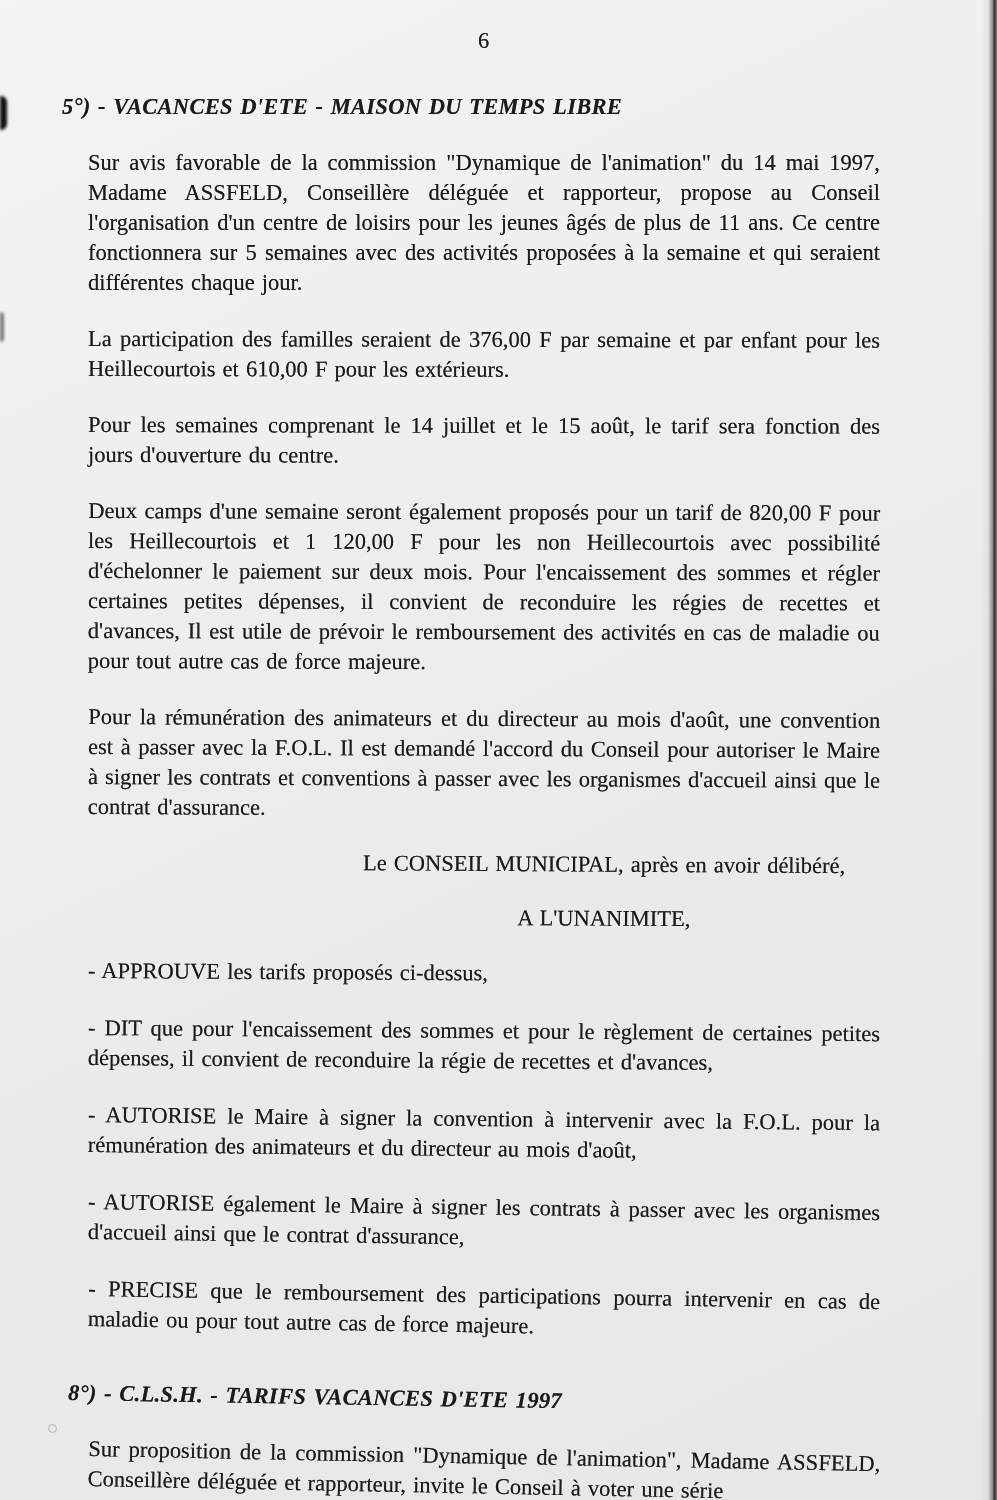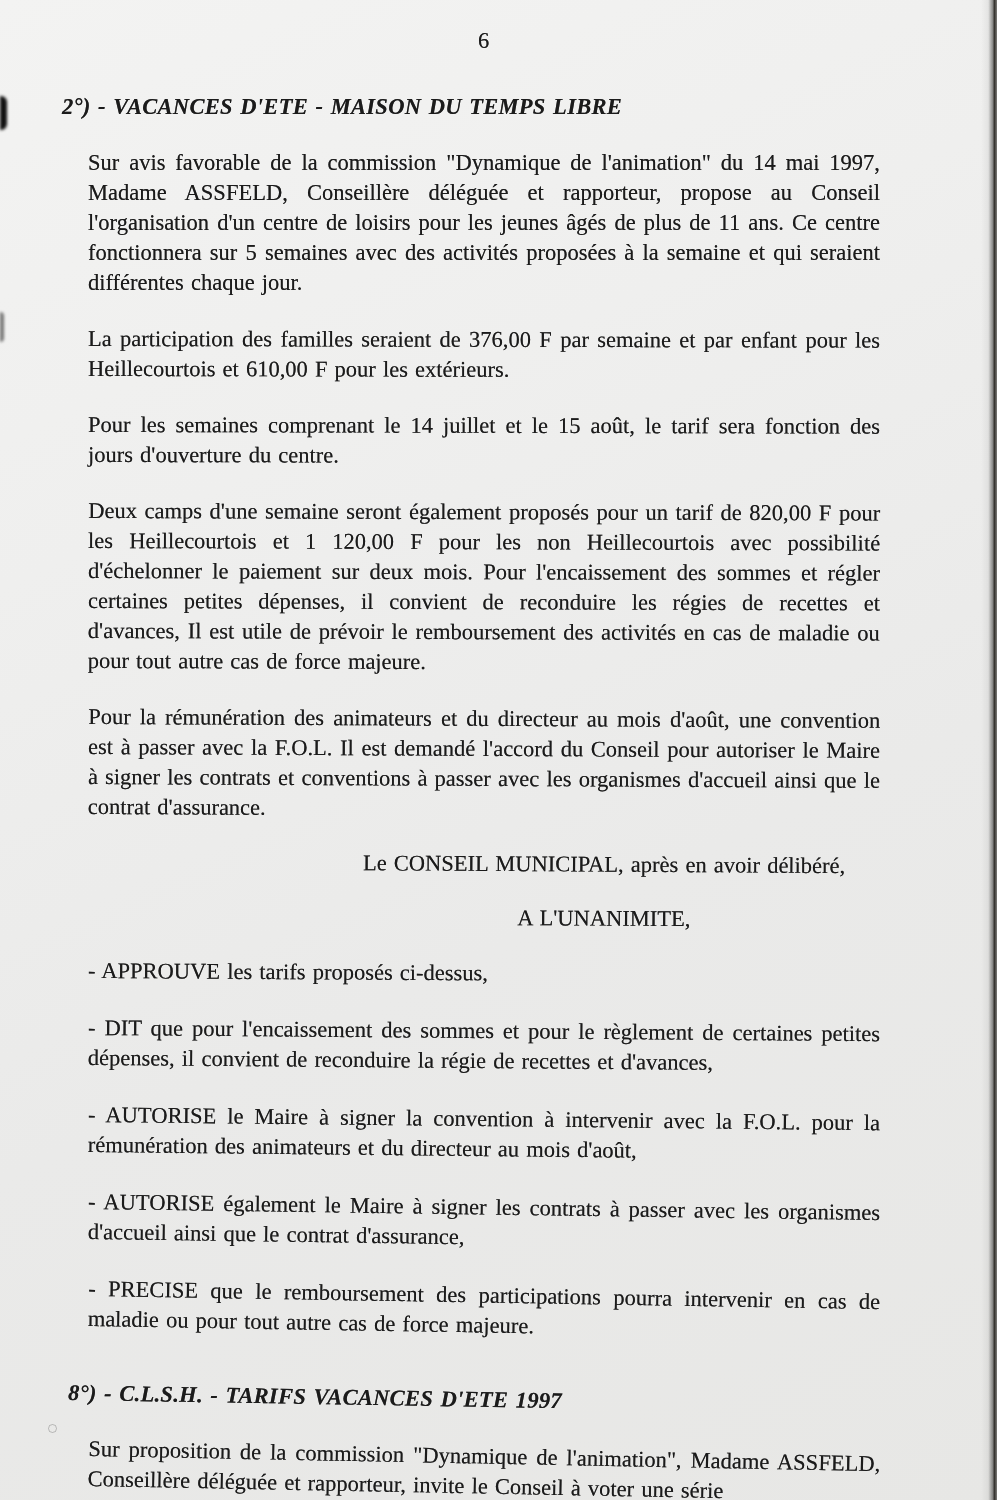--- a/index.html
+++ b/index.html
@@ -78,21 +78,21 @@
 </style>
 </head>
 <body>
 
 <div class="scan-page">
 
   <div class="content">
 
     <div class="page-number r00">6</div>
 
-    <div class="heading r00">2°) - VACANCES D'ETE - MAISON DU TEMPS LIBRE</div>
+    <div class="heading r00">5°) - VACANCES D'ETE - MAISON DU TEMPS LIBRE</div>
 
     <div class="para r00">Sur avis favorable de la commission "Dynamique de l'animation" du 14 mai 1997, Madame ASSFELD, Conseillère déléguée et rapporteur, propose au Conseil l'organisation d'un centre de loisirs pour les jeunes âgés de plus de 11 ans. Ce centre fonctionnera sur 5 semaines avec des activités proposées à la semaine et qui seraient différentes chaque jour.</div>
     <div class="para r01">La participation des familles seraient de 376,00 F par semaine et par enfant pour les Heillecourtois et 610,00 F pour les extérieurs.</div>
     <div class="para r01">Pour les semaines comprenant le 14 juillet et le 15 août, le tarif sera fonction des jours d'ouverture du centre.</div>
     <div class="para r02">Deux camps d'une semaine seront également proposés pour un tarif de 820,00 F pour les Heillecourtois et 1 120,00 F pour les non Heillecourtois avec possibilité d'échelonner le paiement sur deux mois. Pour l'encaissement des sommes et régler certaines petites dépenses, il convient de reconduire les régies de recettes et d'avances, Il est utile de prévoir le remboursement des activités en cas de maladie ou pour tout autre cas de force majeure.</div>
     <div class="para r03">Pour la rémunération des animateurs et du directeur au mois d'août, une convention est à passer avec la F.O.L.  Il est demandé l'accord du Conseil pour autoriser le Maire à signer les contrats et conventions à passer avec les organismes d'accueil ainsi que le contrat d'assurance.</div>
 
     <div class="centered-block gap-before-center r04">
       <div class="line">Le CONSEIL MUNICIPAL, après en avoir délibéré,</div>
       <div class="line">A L'UNANIMITE,</div>

